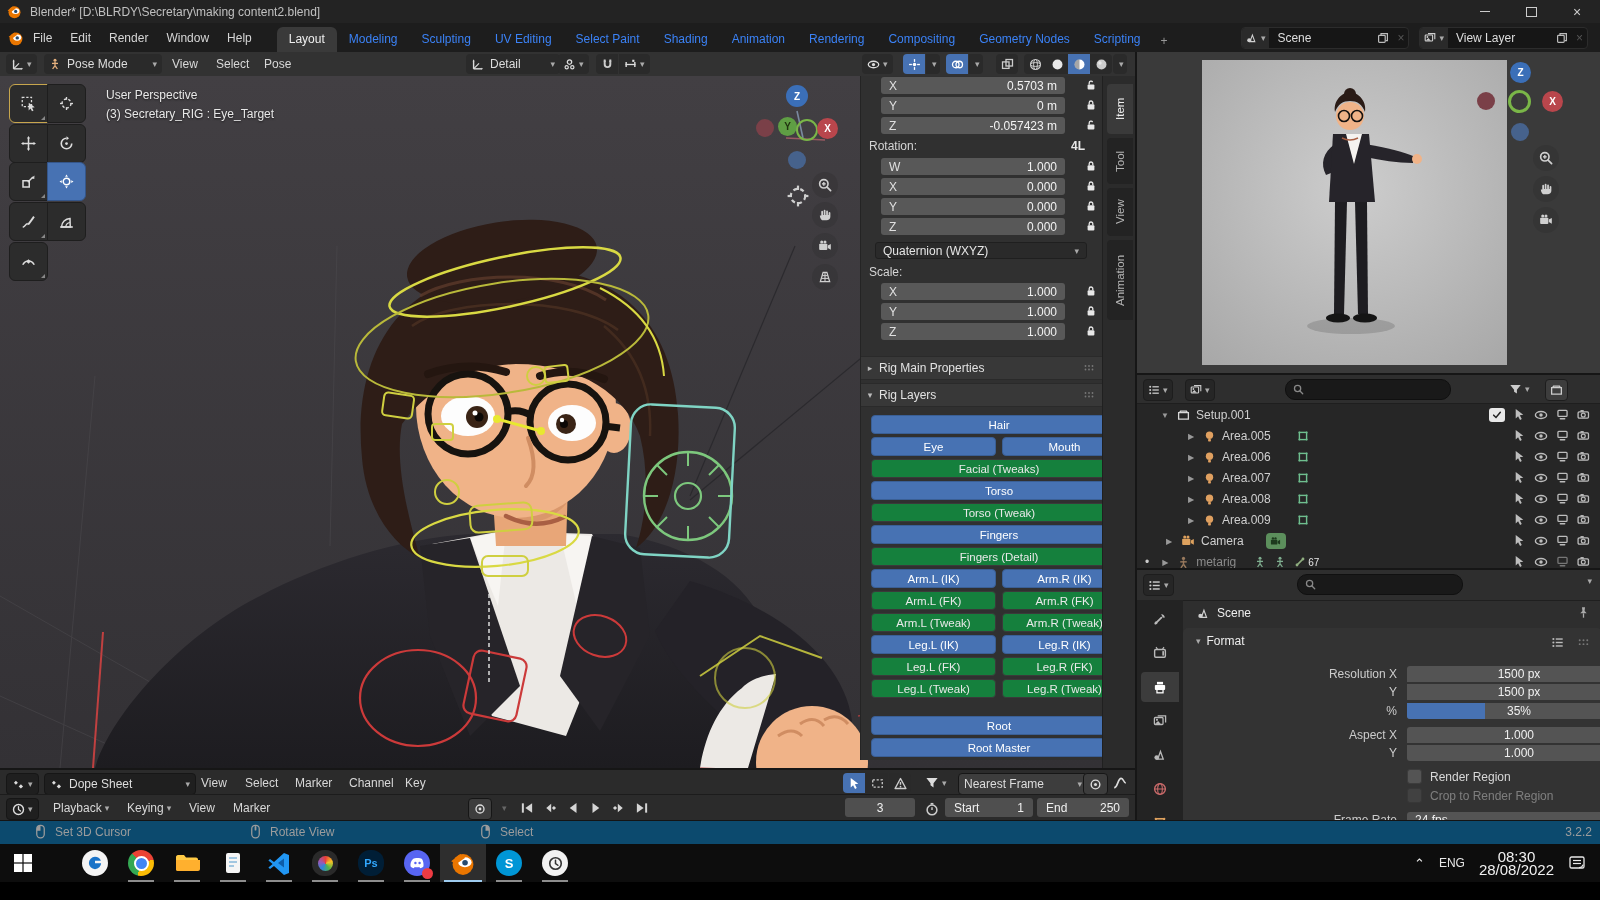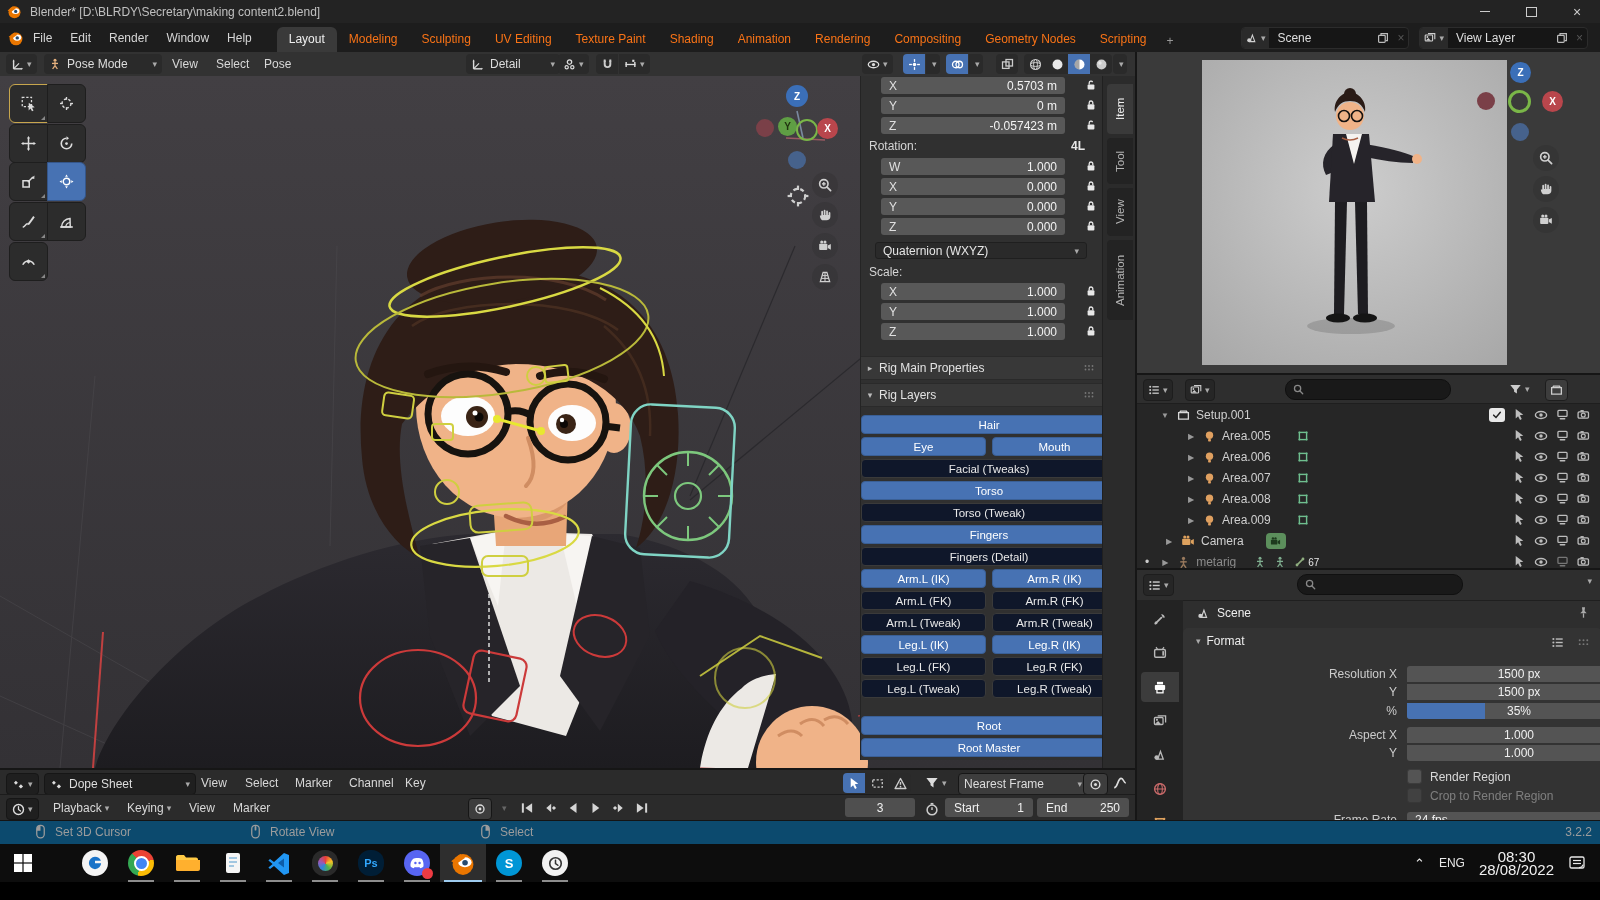--- a/index.html
+++ b/index.html
@@ -15,21 +15,21 @@
   #titlebar .t-title{color:#c0c0c0;font-size:12px;margin-left:8px;}
   .wbtns{margin-left:auto;display:flex;height:23px;}
   .wbtn{width:46px;height:23px;display:flex;align-items:center;justify-content:center;color:#ccc;font-size:12px;}
   .wmin::after{content:"";width:10px;border-top:1px solid #ccc;}
   .wmax::after{content:"";width:9px;height:8px;border:1px solid #ccc;}
   .wclose{font-size:14px;}
   
   #menubar{left:0;top:23px;width:1600px;height:29px;background:#1d1d1d;display:flex;align-items:center;border-bottom:1px solid #131313;}
   .menu-item{padding:4px 9px;color:#d6d6d6;border-radius:4px;}
   .ws-tabs{display:flex;margin-left:16px;height:29px;align-items:flex-end;}
-  .ws-tab{padding:5px 12px 6px;color:#f97316;font-size:12px;border-radius:6px 6px 0 0;}
+  .ws-tab{padding:5px 12px 6px;color:#3b82f6;font-size:12px;border-radius:6px 6px 0 0;}
   .ws-tab.active{background:#3a3a3a;color:#f0f0f0;}
   .ws-add{color:#999;padding:4px 8px;}
   .id-selector{display:flex;align-items:center;background:#161616;border:1px solid #2c2c2c;border-radius:4px;height:20px;margin-left:10px;}
   .id-selector .sel-icon{display:flex;align-items:center;background:#2a2a2a;border-radius:3px 0 0 3px;height:100%;padding:0 4px;}
   .id-selector .sel-name{padding:0 8px;color:#ddd;min-width:88px;}
   .id-selector .sel-btn{display:flex;align-items:center;padding:0 4px;color:#bbb;height:100%;}
   .id-selector .dim{color:#555;}
   
   #vp-header{left:0;top:52px;width:1135px;height:24px;background:#323232;border-bottom:1px solid #232323;}
   #vp-header .hbtn{position:absolute;top:2px;height:20px;display:flex;align-items:center;background:#2a2a2a;border-radius:4px;padding:0 5px;color:#ddd;}
@@ -53,22 +53,22 @@
   #npanel{left:860px;top:76px;width:242px;height:684px;background:#303030;border-left:1px solid #242424;}
   .nfield{position:absolute;left:20px;width:184px;height:17px;background:#585858;border-radius:3px;display:flex;align-items:center;justify-content:space-between;padding:0 8px;box-sizing:border-box;}
   .nfield .ax{color:#e0e0e0;} .nfield .nval{color:#f2f2f2;}
   .nlock{position:absolute;left:224px;width:12px;height:12px;color:#e8e8e8;}
   .nlabel{position:absolute;left:8px;color:#d5d5d5;}
   .nbadge{position:absolute;right:18px;color:#e8e8e8;font-weight:bold;}
   .ndrop{position:absolute;left:14px;width:212px;height:17px;background:#2a2a2a;border:1px solid #1f1f1f;border-radius:3px;display:flex;align-items:center;justify-content:space-between;padding:0 7px;box-sizing:border-box;color:#e5e5e5;}
   .nsection{position:absolute;left:0;width:242px;height:22px;display:flex;align-items:center;color:#e2e2e2;background:#383838;border-top:1px solid #2a2a2a;border-bottom:1px solid #2a2a2a;}
   .nsection .car{width:18px;text-align:center;font-size:9px;color:#bbb;}
   .nsection .grip{margin-left:auto;margin-right:8px;color:#777;}
-  .rrow{position:absolute;left:0;width:256px;height:17px;display:flex;gap:6px;}
-  .rbtn{flex:1;height:17px;border-radius:4px;background:#0f172a;border:1px solid #3a3a3a;color:#e9e9e9;display:flex;align-items:center;justify-content:center;font-size:11.5px;}
+  .rrow{position:absolute;left:10px;width:256px;height:17px;display:flex;gap:6px;}
+  .rbtn{flex:1;height:17px;border-radius:4px;background:#15803d;border:1px solid #3a3a3a;color:#e9e9e9;display:flex;align-items:center;justify-content:center;font-size:11.5px;}
   .rbtn.on{background:#4772b3;border-color:#3a5f95;color:#fff;}
   
   #ntabs{left:1102px;top:76px;width:33px;height:692px;background:#2b2b2b;border-left:1px solid #202020;}
   .vtab{position:absolute;left:4px;width:26px;display:flex;align-items:center;justify-content:center;writing-mode:vertical-rl;transform:rotate(180deg);background:#232323;color:#b5b5b5;border-radius:0 4px 4px 0;font-size:11.5px;}
   .vtab.active{background:#3a3a3a;color:#f0f0f0;}
   
   #preview{left:1135px;top:52px;width:465px;height:321px;background:#3a3a3a;border-left:2px solid #161616;overflow:hidden;}
   #outliner{left:1135px;top:373px;width:465px;height:195px;background:#262626;border-left:2px solid #161616;border-top:2px solid #161616;overflow:hidden;}
   .ol-header{position:absolute;left:0;top:0;width:465px;height:28px;background:#2e2e2e;border-bottom:1px solid #1e1e1e;}
   .ol-btn{position:absolute;top:4px;height:20px;background:#262626;border:1px solid #1d1d1d;border-radius:4px;display:flex;align-items:center;padding:0 4px;color:#ccc;}
@@ -445,21 +445,21 @@
     <span class="menu-item">File</span>
     <span class="menu-item">Edit</span>
     <span class="menu-item">Render</span>
     <span class="menu-item">Window</span>
     <span class="menu-item">Help</span>
     <div class="ws-tabs">
       <span class="ws-tab active">Layout</span>
       <span class="ws-tab">Modeling</span>
       <span class="ws-tab">Sculpting</span>
       <span class="ws-tab">UV Editing</span>
-      <span class="ws-tab">Texture Paint</span>
+      <span class="ws-tab">Select Paint</span>
       <span class="ws-tab">Shading</span>
       <span class="ws-tab">Animation</span>
       <span class="ws-tab">Rendering</span>
       <span class="ws-tab">Compositing</span>
       <span class="ws-tab">Geometry Nodes</span>
       <span class="ws-tab">Scripting</span>
       <span class="ws-add">+</span>
     </div>
     <div style="margin-left:auto;display:flex;align-items:center;padding-right:12px;">
       <div class="id-selector">
@@ -695,20 +695,24 @@
             <line x1="709" y1="441" x2="719" y2="451"></line>
           <line x1="719" y1="389" x2="709" y2="399"></line>
             <line x1="667" y1="441" x2="657" y2="451"></line>
         </g>
         <rect x="628" y="330" width="104" height="150" rx="20" transform="rotate(3 680 405)" stroke="#7fd4c4" stroke-width="2.4"></rect>
         <line x1="489" y1="518" x2="489" y2="606" stroke="#dddddd" stroke-width="1.5" stroke-dasharray="4 3"></line>
         <path d="M700 600 L760 560 L822 582" stroke="#cfcf40" stroke-width="2" opacity="0.85"></path>
         <circle cx="745" cy="602" r="30" stroke="#cfcf40" stroke-width="2" opacity="0.6"></circle>
       </g>
     </svg>
+    <div id="vp-hud" class="abs">
+      <div>User Perspective</div>
+      <div>(3) Secretary_RIG : Eye_Target</div>
+    </div>
     
     <div class="tbtn rl sel" style="left:9px;top:8px">
         <svg class="ic" width="15" height="15" viewBox="0 0 12 12">
           <use href="#s-selpointer"></use>
         </svg>
         <span class="corner"></span>
       </div>
     <div class="tbtn rr" style="left:47px;top:8px">
         <svg class="ic" width="15" height="15" viewBox="0 0 12 12">
           <use href="#s-cursor3d"></use>

